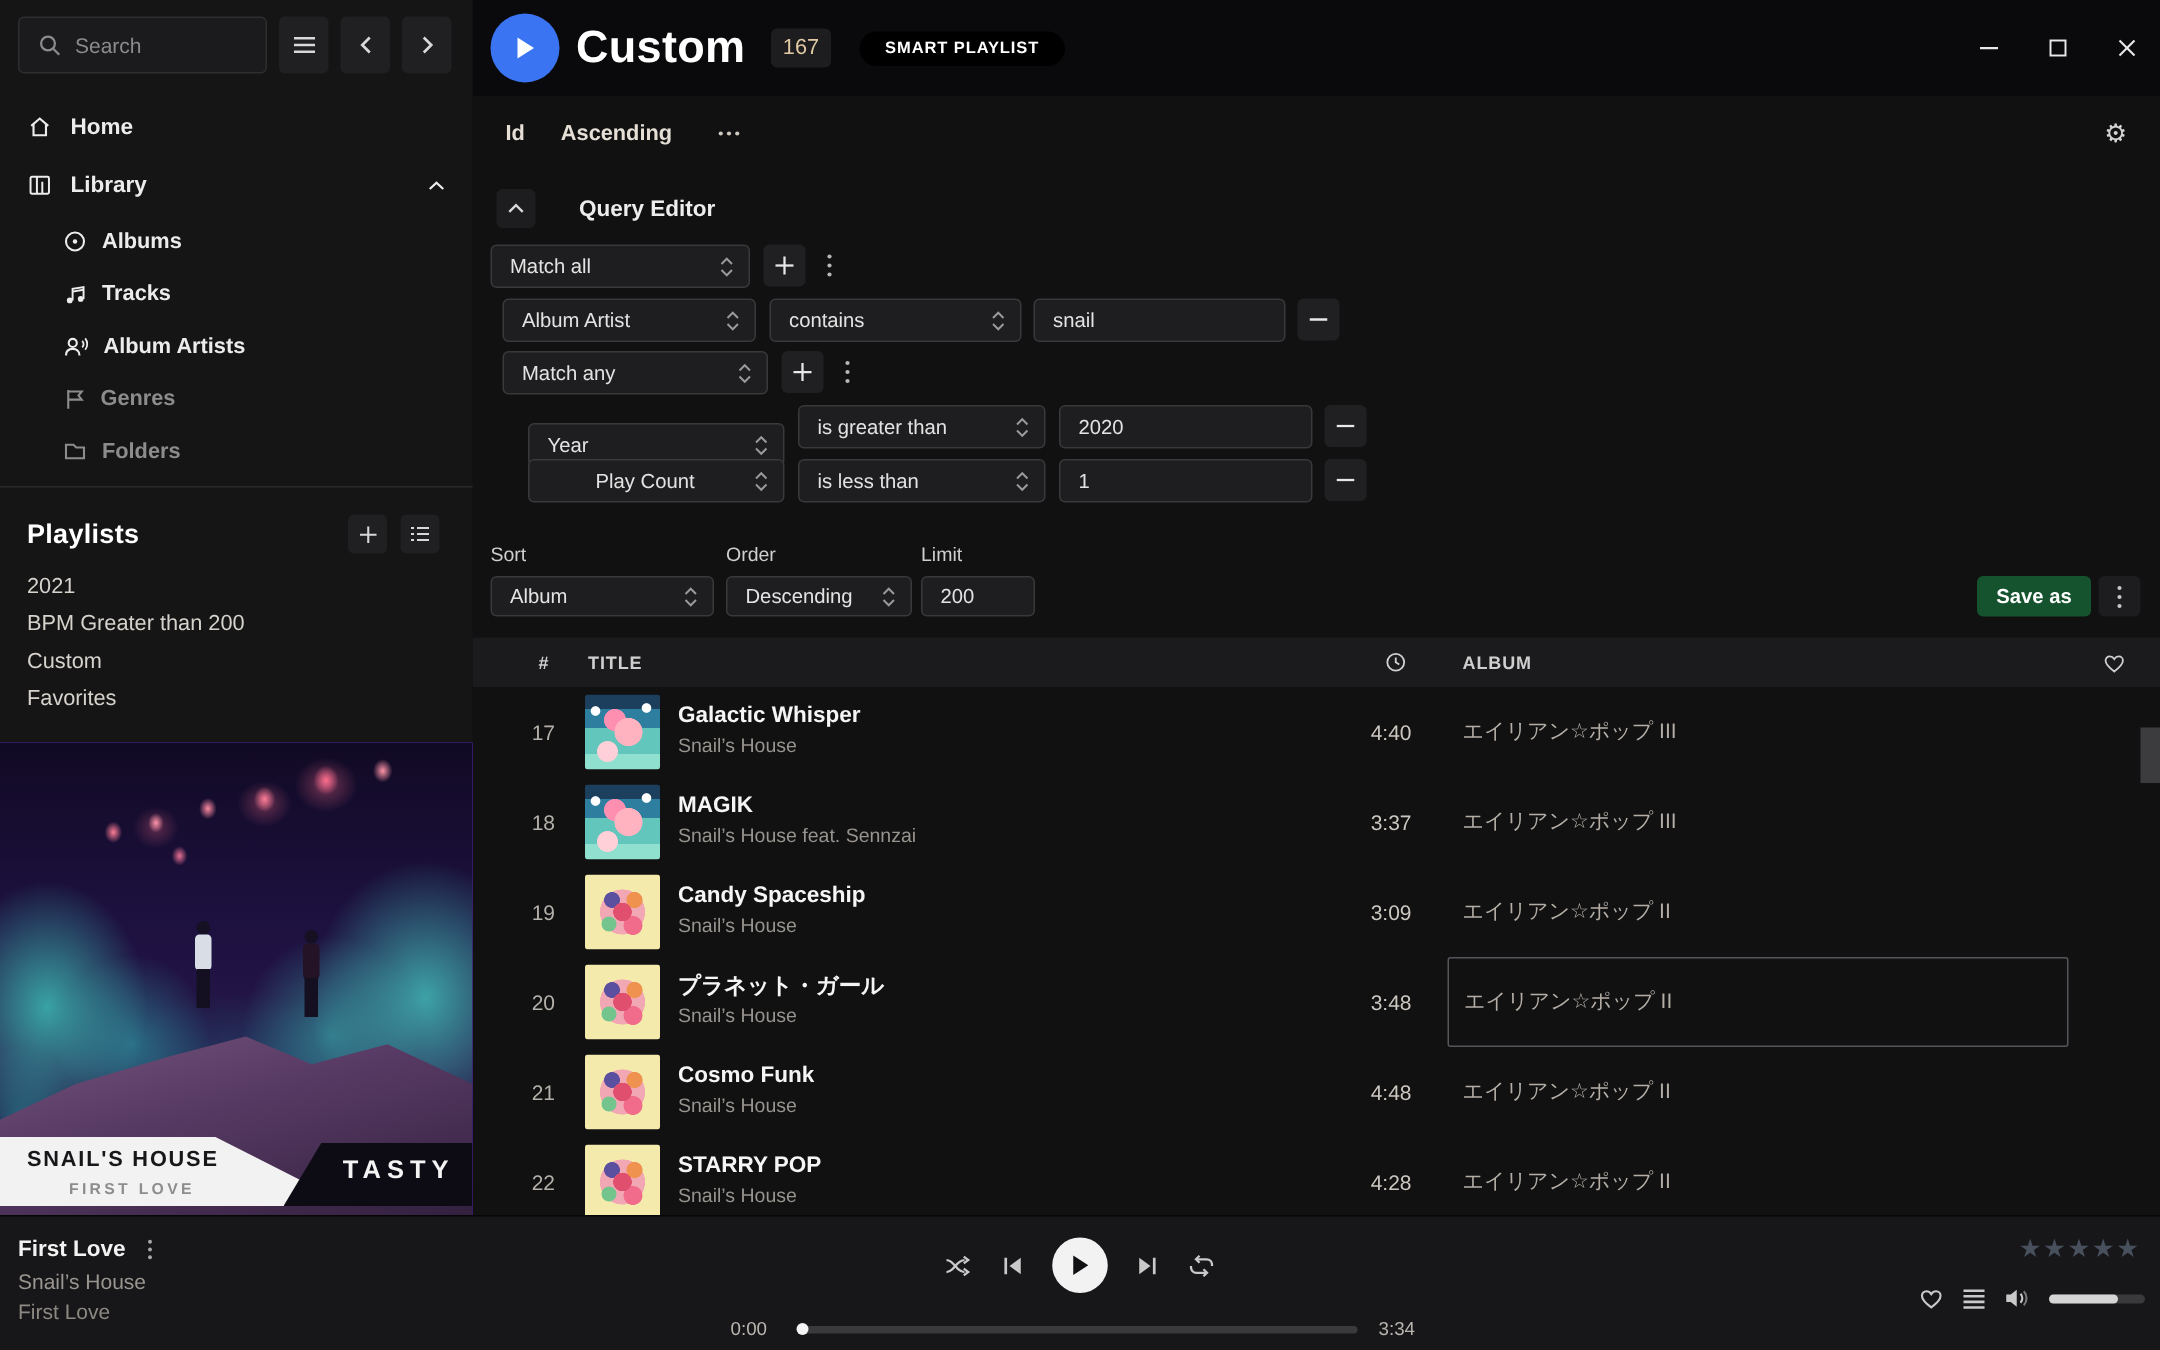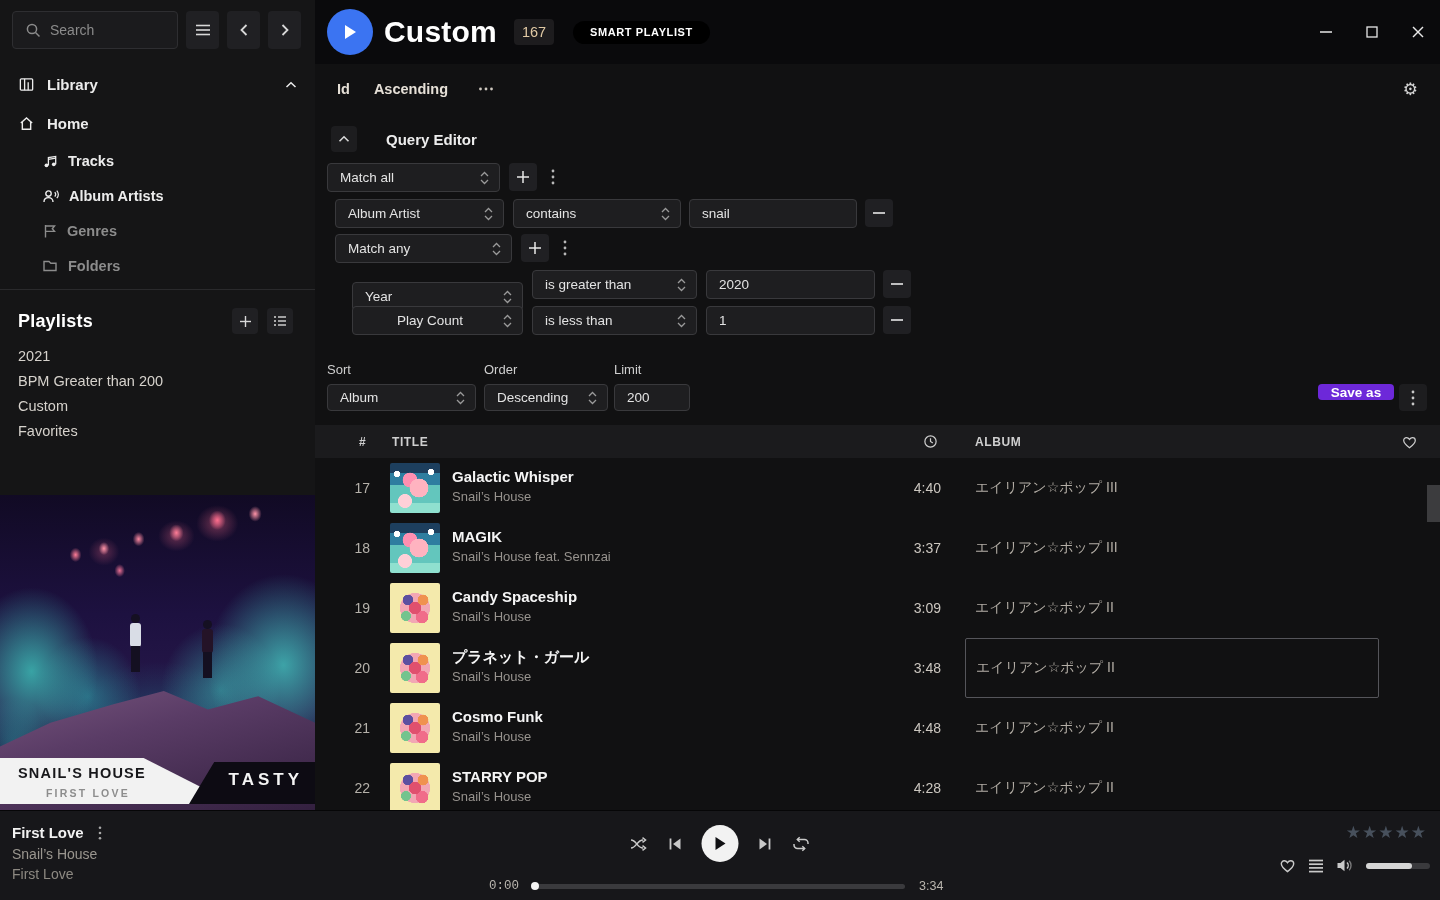--- a/index.html
+++ b/index.html
@@ -107,21 +107,21 @@
   .sel, .inp { position:absolute; height:29px; background:#1e1e20; border:1px solid #39393c; border-radius:4px;
     font-size:13.5px; color:#e3e3e3; }
   .sel { display:flex; align-items:center; justify-content:space-between; padding:0 10px 0 12px; cursor:pointer; }
   .sel .spin { color:#9a9a9a; }
   .inp { padding:0 12px; outline:none; font-family:inherit; }
   .sq-icon-btn { position:absolute; width:28px; height:28px; background:#202023; border-radius:4px; display:flex;
     align-items:center; justify-content:center; color:#e8e8e8; cursor:pointer; }
   .dots-v { position:absolute; width:20px; height:28px; display:flex; align-items:center; justify-content:center;
     color:#b8b8b8; cursor:pointer; }
   .qe-label { position:absolute; font-size:13px; color:#cfcfcf; }
-  .save-btn { position:absolute; top:270px; right:46px; width:76px; height:16px; background:#6d28d9; border-radius:4px;
+  .save-btn { position:absolute; top:270px; right:46px; width:76px; height:27px; background:#14532d; border-radius:4px;
     display:flex; align-items:center; justify-content:center; font-size:13.5px; font-weight:700; color:#fff;
     cursor:pointer; }
   .save-dots { position:absolute; top:270px; right:13px; width:28px; height:27px; background:#1d1d1f; border-radius:4px;
     display:flex; align-items:center; justify-content:center; color:#c8c8c8; cursor:pointer; }
 
   
   .list-header { position:relative; height:33px; background:#1b1b1d; }
   .list-header span, .list-header .hdr-ic { position:absolute; top:0; height:33px; display:flex; align-items:center;
     font-size:12px; font-weight:600; letter-spacing:.6px; color:#cfcfcf; }
   .col-num { left:44px; } .col-title { left:77px; } .col-clock { left:608px; color:#c4c4c4; }
@@ -165,21 +165,21 @@
   .np-artist { margin-top:5px; font-size:14px; color:#9a968f; }
   .np-album { margin-top:4px; font-size:14px; color:#8d8982; }
   .center-controls { position:absolute; left:50%; top:14px; transform:translateX(-50%); display:flex;
     align-items:center; gap:19px; color:#cfcfcf; }
   .ctl { cursor:pointer; display:flex; color:#c9c9c9; }
   .play-btn { width:37px; height:37px; border-radius:50%; background:#f2f2f2; display:flex; align-items:center;
     justify-content:center; cursor:pointer; }
   .progress-row { position:absolute; left:50%; top:68px; transform:translateX(-50%); display:flex; align-items:center;
     gap:14px; }
   .ptime { font-size:12.5px; color:#b9b5ae; width:34px; }
-  .ptime.left { text-align:center;font-family:Liberation Mono, monospace; }
+  .ptime.left { text-align:left; }
   .seek { position:relative; width:370px; height:5px; background:#3a3a3d; border-radius:3px; cursor:pointer; }
   .seek-fill { position:absolute; left:0; top:0; height:5px; background:#e8e8e8; border-radius:3px; }
   .seek-knob { position:absolute; top:50%; transform:translate(-50%,-50%); width:8px; height:8px; border-radius:50%;
     background:#f5f5f5; }
   .rating { position:absolute; right:14px; top:13px; display:flex; gap:1px; }
   .rating span { font-size:17px; color:#47505c; cursor:pointer; line-height:1; }
   .right-controls { position:absolute; right:10px; top:47px; display:flex; align-items:center; gap:12px; color:#c6c6c6; }
   .vol { position:relative; width:64px; height:6px; background:#3a3a3d; border-radius:3px; cursor:pointer; }
   .vol-fill { position:absolute; left:0; top:0; height:6px; background:#d5d5d5; border-radius:3px; }
 </style>
@@ -220,45 +220,54 @@
           <svg width="12" height="14" viewBox="0 0 12 14" fill="none" stroke="currentColor" stroke-width="1.8">
             <polyline points="3.5,2 8.5,7 3.5,12"></polyline>
             </svg>
         </span>
       </div>
     </div>
 
     <nav class="side-nav">
       <div class="nav-row">
         <span class="ic">
+          <svg width="17" height="17" viewBox="0 0 18 18" fill="none" stroke="currentColor" stroke-width="1.5">
+            <path d="M3 8.4 L9 3.2 L15 8.4"></path>
+              <path d="M4.6 7.2 V15 H13.4 V7.2"></path>
+            </svg>
+        </span>
+        <span>Home</span>
+      </div>
+      <div class="nav-row">
+        <span class="ic">
           <svg width="17" height="17" viewBox="0 0 18 18" fill="none" stroke="currentColor" stroke-width="1.4">
             <rect x="2.5" y="3" width="13" height="12" rx="1"></rect>
               <line x1="7" y1="3" x2="7" y2="15"></line>
               <line x1="10.8" y1="6.5" x2="10.8" y2="15"></line>
             </svg>
         </span>
         <span>Library</span>
         <span class="spacer"></span>
         <span class="ic">
           <svg width="12" height="8" viewBox="0 0 12 8" fill="none" stroke="currentColor" stroke-width="1.5">
             <polyline points="1.5,6 6,1.8 10.5,6"></polyline>
             </svg>
         </span>
       </div>
-      <div class="nav-row">
-        <span class="ic">
-          <svg width="17" height="17" viewBox="0 0 18 18" fill="none" stroke="currentColor" stroke-width="1.5">
-            <path d="M3 8.4 L9 3.2 L15 8.4"></path>
-              <path d="M4.6 7.2 V15 H13.4 V7.2"></path>
-            </svg>
-        </span>
-        <span>Home</span>
-      </div>
 
       <div class="sub">
+        <div class="nav-row">
+          <span class="ic">
+            <svg width="16" height="16" viewBox="0 0 16 16" fill="none" stroke="currentColor" stroke-width="1.4">
+              <circle cx="8" cy="8" r="6"></circle>
+                <circle cx="8" cy="8" r="1.5" fill="currentColor" stroke="none"></circle>
+              </svg>
+          </span>
+          <span>Albums</span>
+        </div>
         <div class="nav-row">
           <span class="ic">
             <svg width="16" height="16" viewBox="0 0 16 16" fill="none" stroke="currentColor" stroke-width="1.3">
               <circle cx="4.5" cy="12.3" r="1.9" fill="currentColor" stroke="none"></circle>
               <circle cx="11.8" cy="11.3" r="1.9" fill="currentColor" stroke="none"></circle>
               <path d="M6.4 12.3 V4.6 L13.7 3.4 V11.3"></path>
                 <path d="M6.4 6.4 L13.7 5.2"></path>
               </svg>
           </span>
           <span>Tracks</span>

